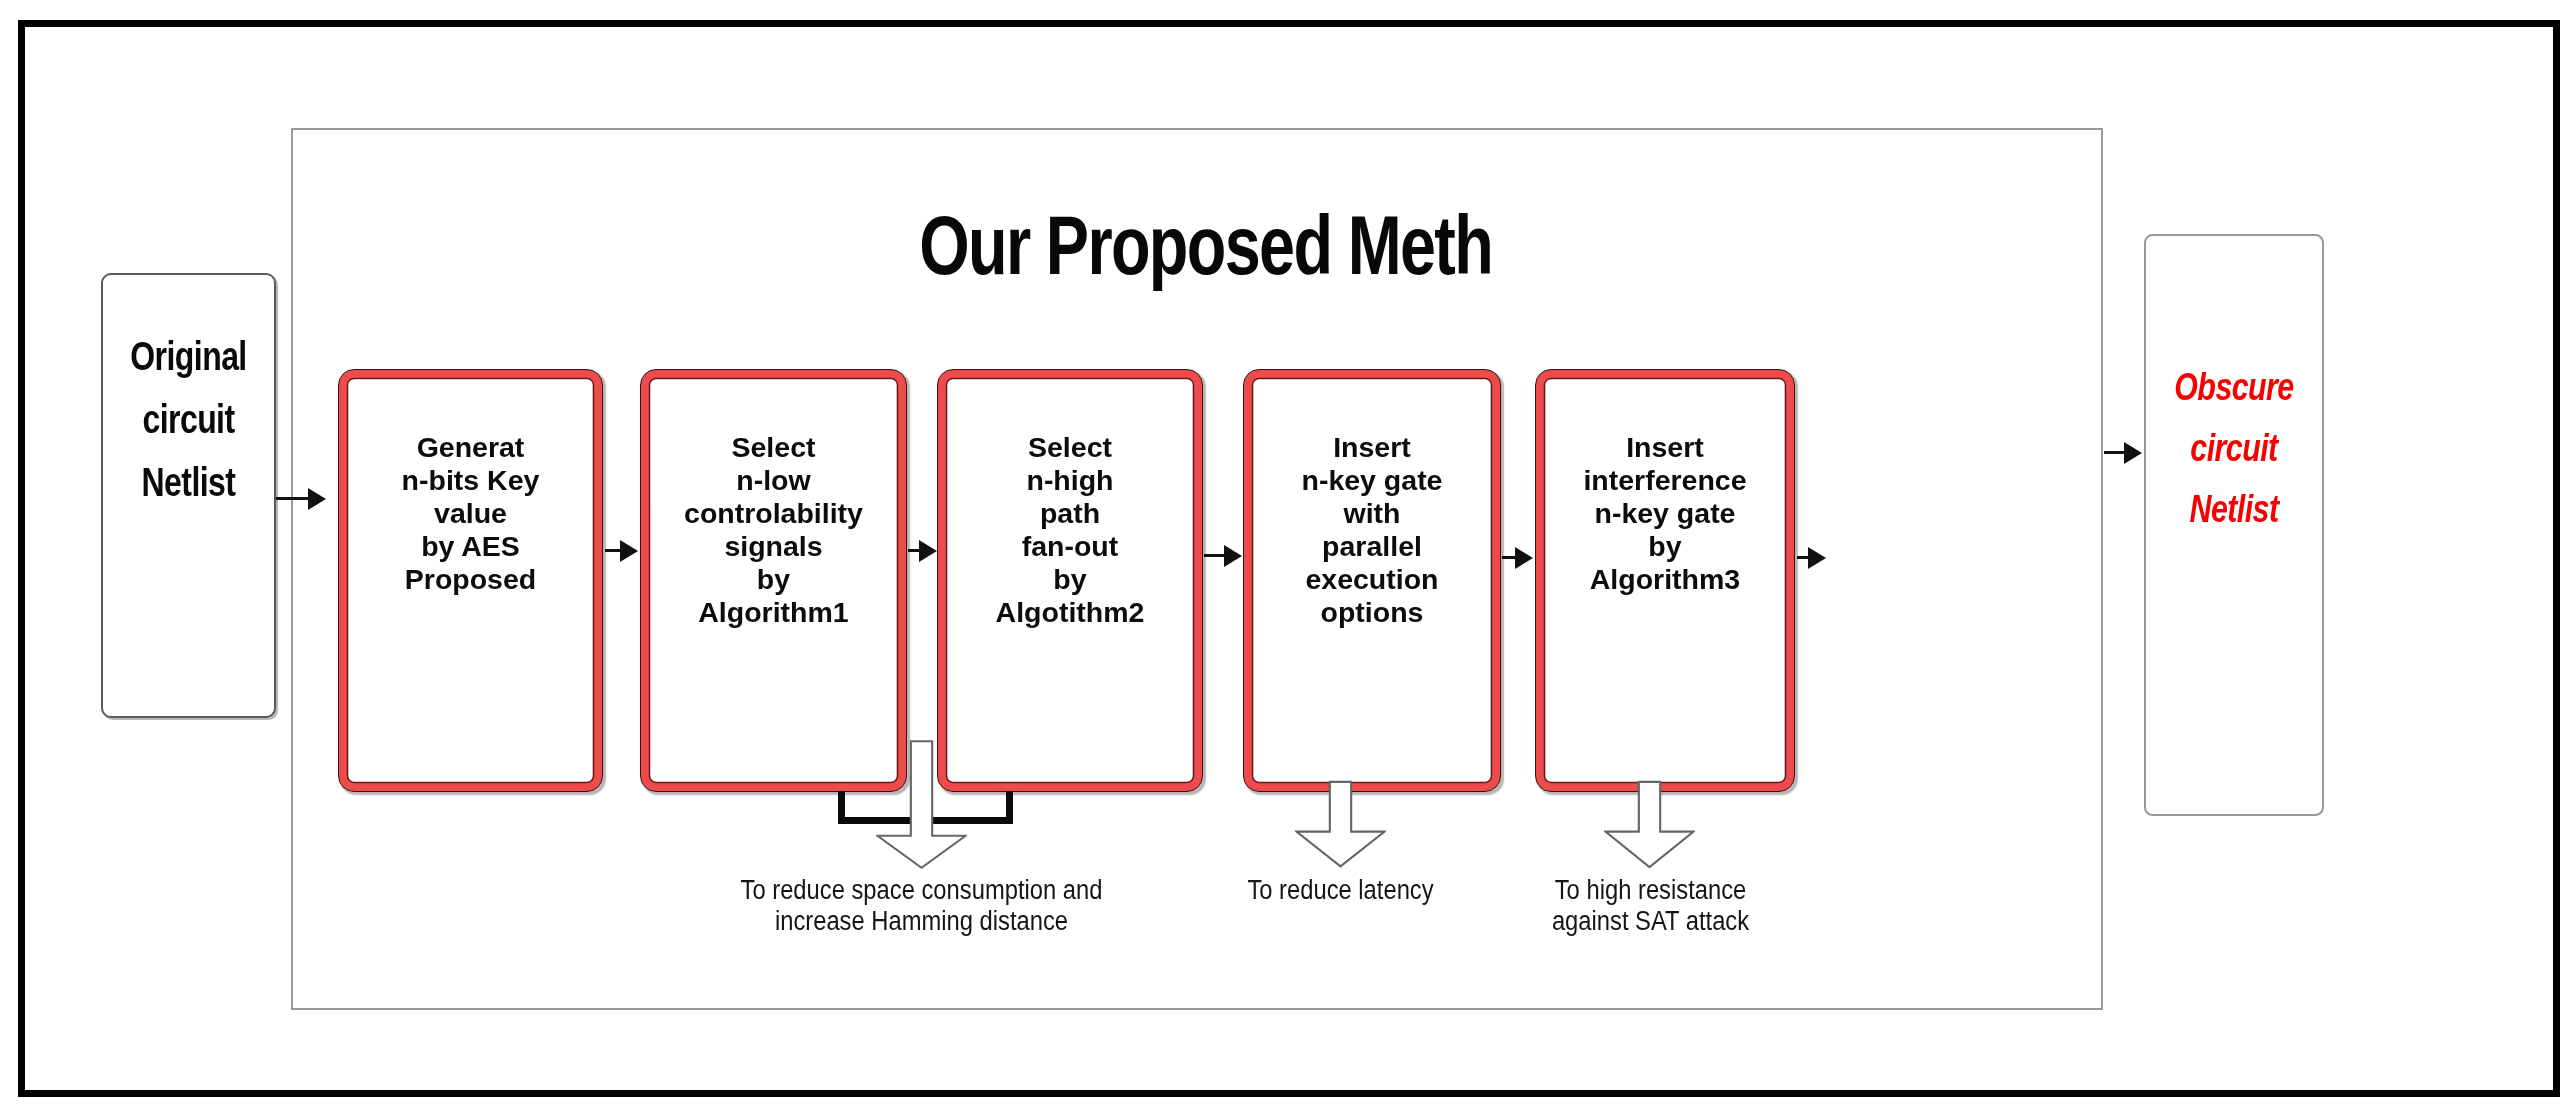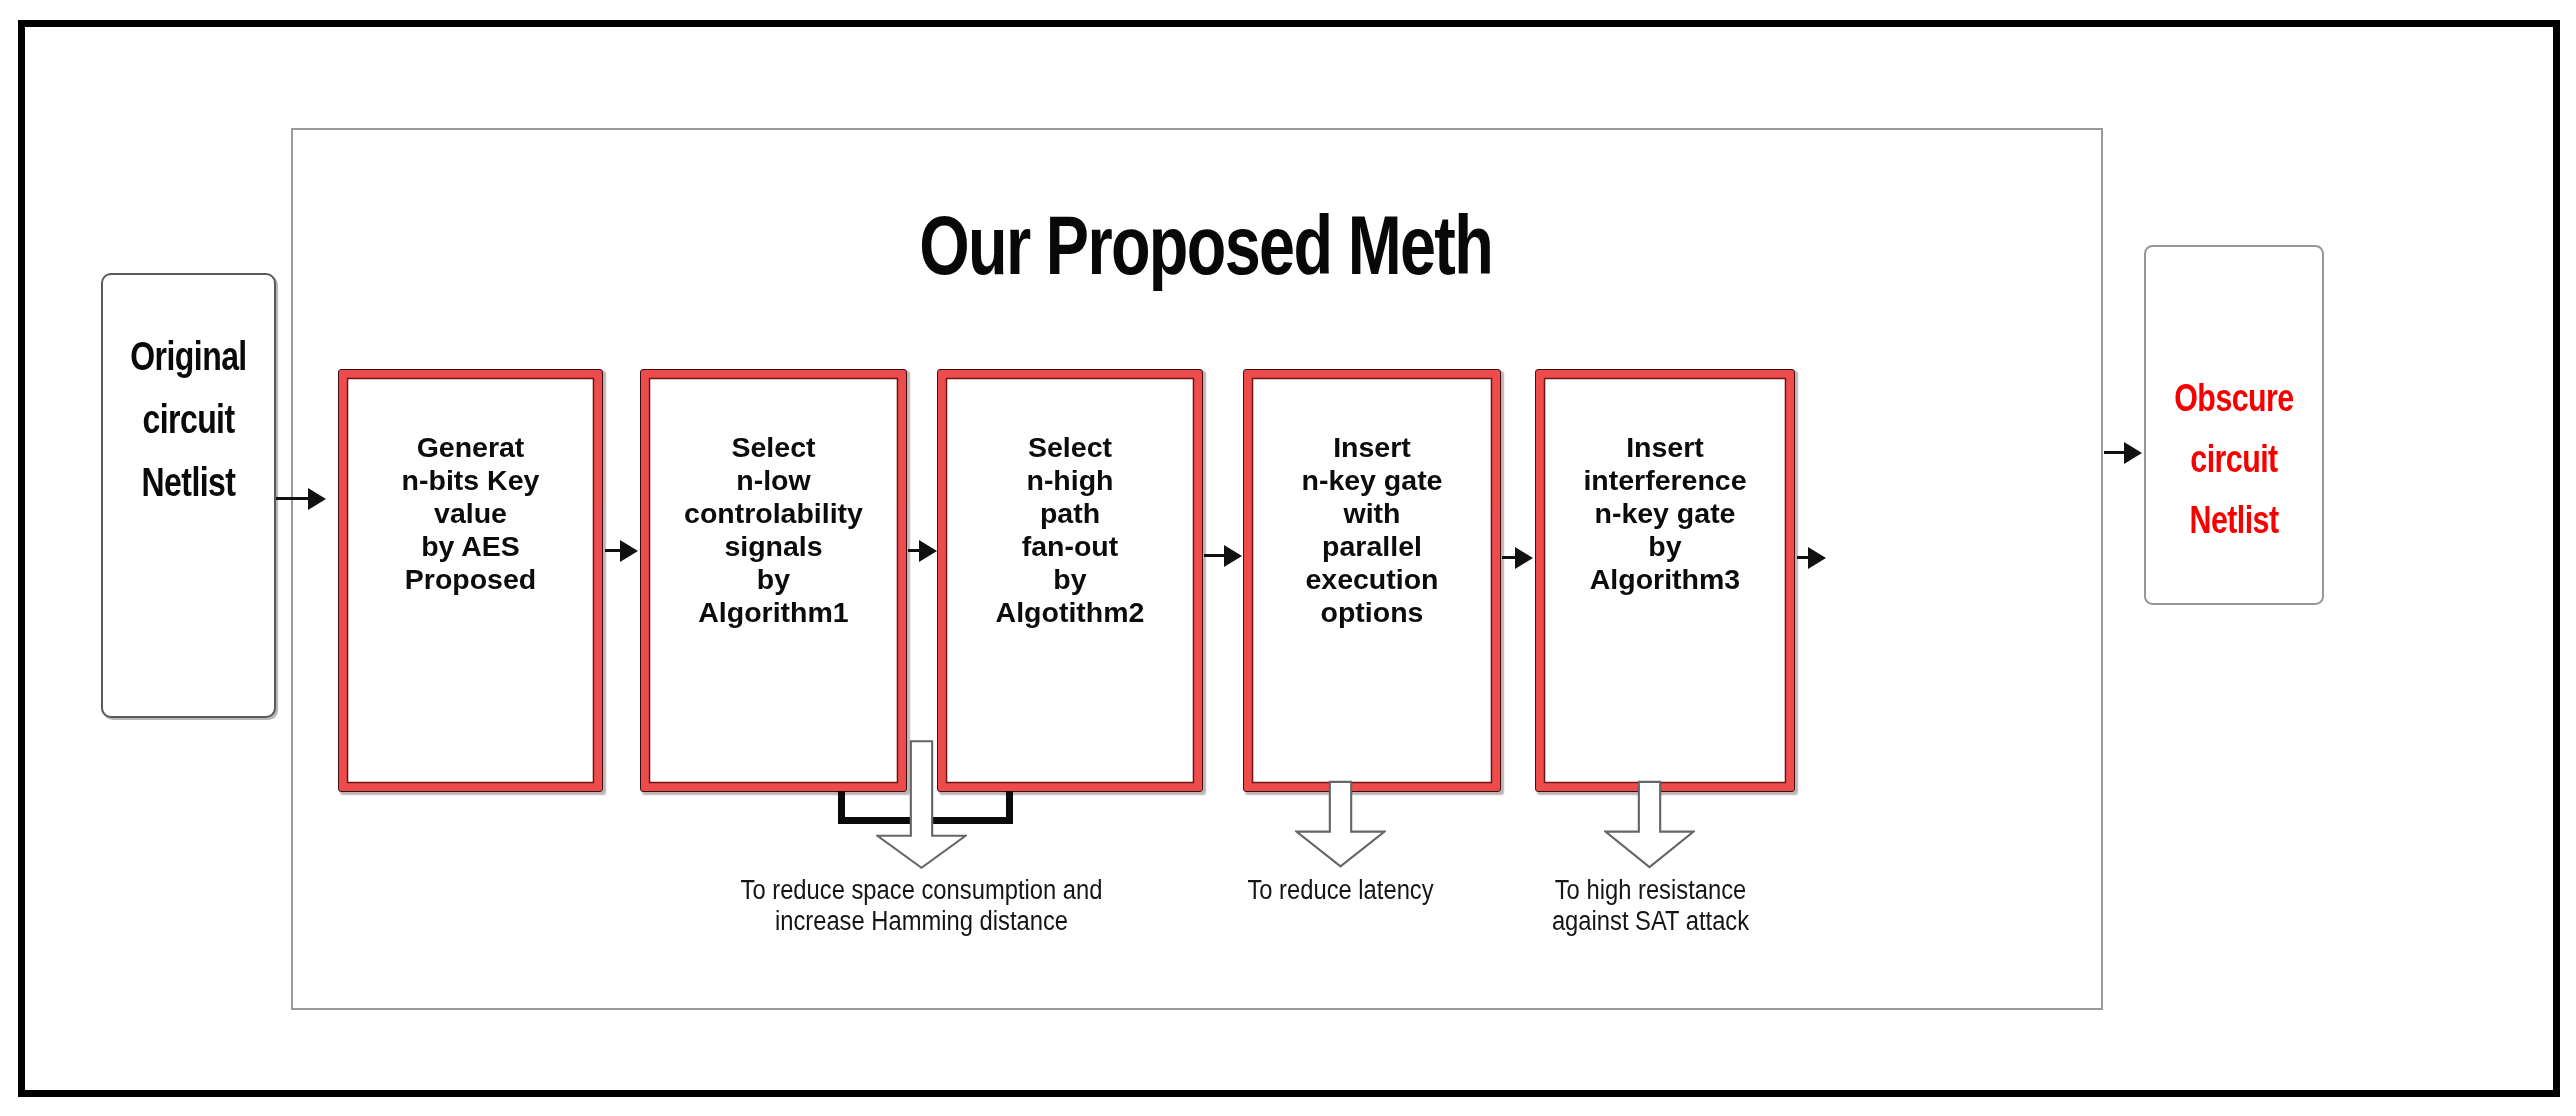--- a/index.html
+++ b/index.html
@@ -15,33 +15,33 @@
 
   .diagram-title { position: absolute; left: 841px; top: 204px; width: 712px;
                    text-align: center; font-size: 83px; font-weight: bold; line-height: 1;
                    letter-spacing: -2.1px; white-space: nowrap; color: #080808;
                    transform: scaleX(0.78); transform-origin: 50% 50%; }
 
   .io-box { position: absolute; background: #fff; }
   .src-box { left: 101px; top: 273px; width: 175px; height: 445px;
              border: 2.1px solid #5a5a5a; border-radius: 10px;
              box-shadow: 2.1px 2.1px 0 rgba(0,0,0,0.28); }
-  .dst-box { left: 2144px; top: 245px; width: 180px; height: 360px;
-             border: 2.1px solid #979797; border-radius: 8.5px; }
+  .dst-box { left: 2144px; top: 234px; width: 180px; height: 582px;
+             border: 2.1px solid #979797; border-radius: 8.5px; font-style: italic; }
 
   .src-text { padding-top: 50px; text-align: center; font-weight: bold; font-size: 40px;
               line-height: 63px; letter-spacing: -0.7px; color: #0a0a0a;
               transform: scaleX(0.8); transform-origin: 50% 0; }
   .dst-text { padding-top: 121px; text-align: center; font-weight: bold; font-size: 38px;
               line-height: 61px; letter-spacing: -0.7px; color: var(--result-text, #f70000);
               transform: scaleX(0.8); transform-origin: 50% 0; }
   .stack-line { display: block; }
 
   .step { position: absolute; top: 369px; height: 423px; z-index: 2; background: #fff;
-          border: 1.4px solid var(--step-border-dark, #3d0f10); border-radius: 3px;
+          border: 1.4px solid var(--step-border-dark, #3d0f10); border-radius: 16px;
           box-shadow: inset 0 0 0 7.8px var(--step-border, #ee4b4c),
                       inset 0 0 0 9.3px var(--step-inner-ring, #6b1516),
                       2.1px 2.8px 1.4px rgba(40,5,5,0.30);
           padding-top: 61px; text-align: center;
           font-weight: bold; font-size: 28.5px; line-height: 33px; color: #0c0c0c; }
   .step-1 { left: 338px;  width: 265px; }
   .step-2 { left: 640px;  width: 267px; }
   .step-3 { left: 937px; width: 266px; }
   .step-4 { left: 1243px; width: 258px; }
   .step-5 { left: 1535px; width: 260px; }

